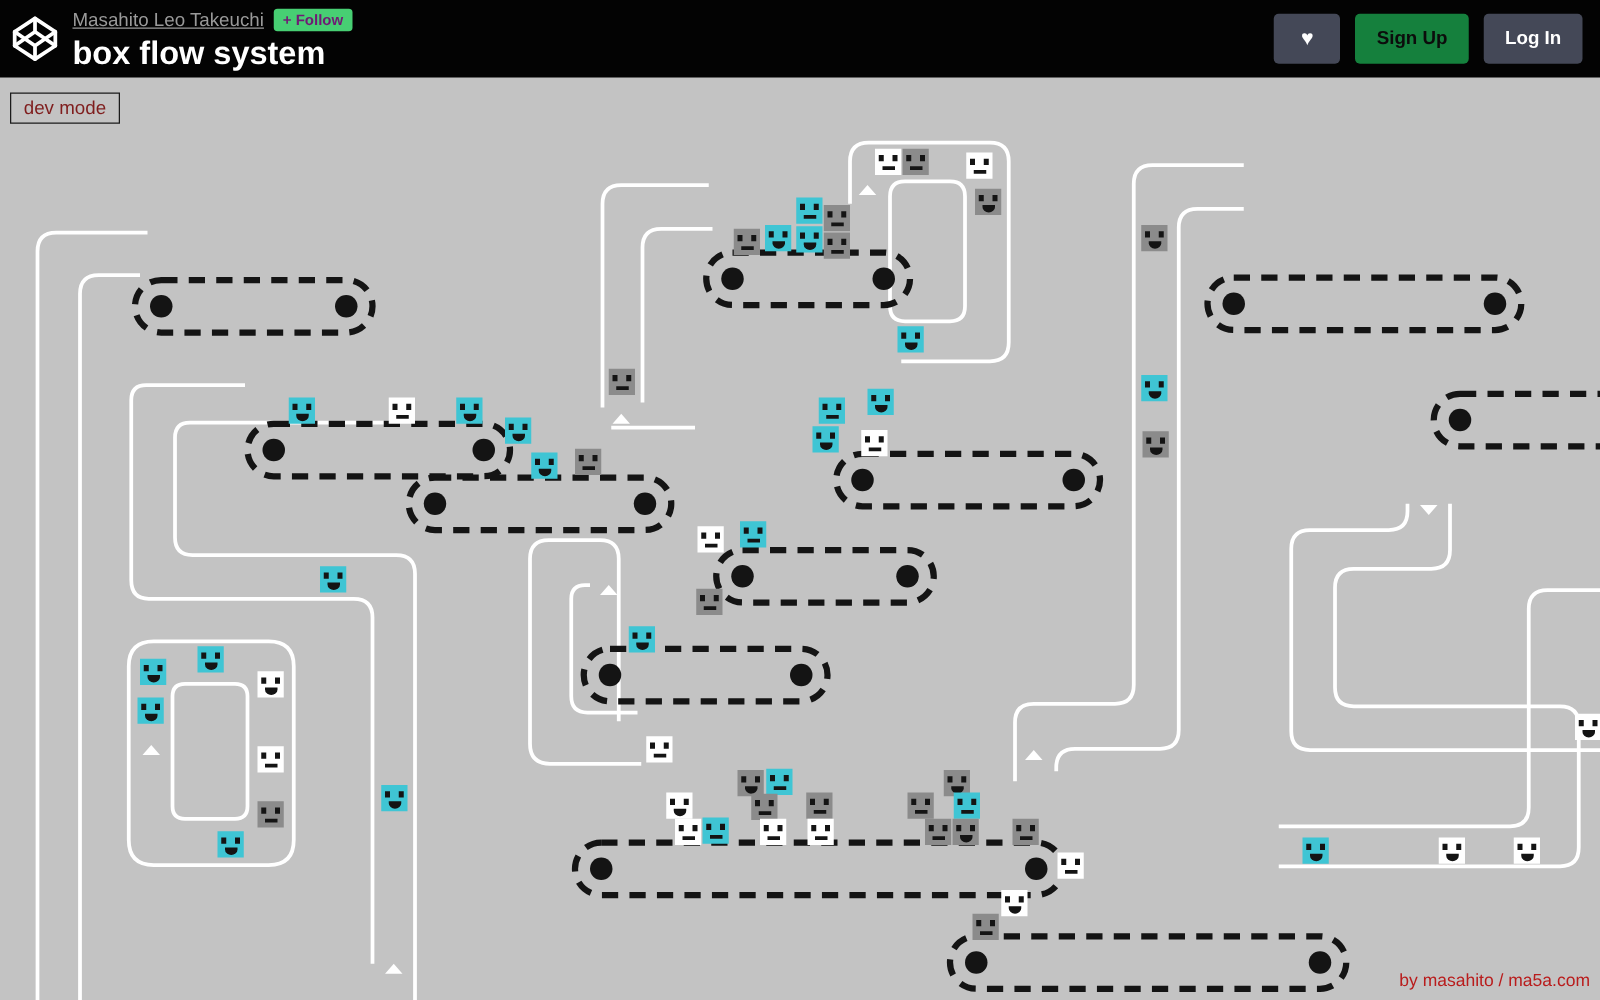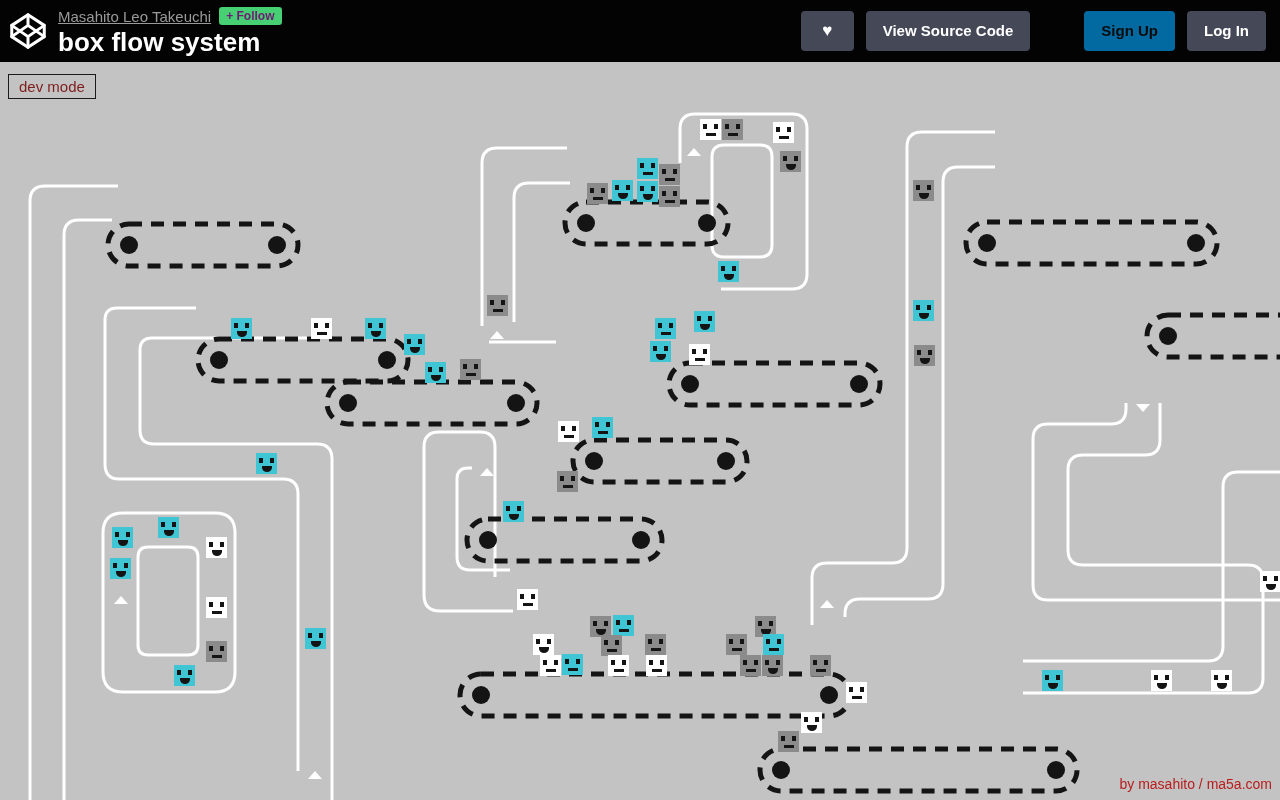--- a/index.html
+++ b/index.html
@@ -13,21 +13,21 @@
   .meta-row{display:flex;align-items:center;gap:8px;line-height:1;}
   .author{color:#9a9a9a;font-size:15px;}
   .follow{background:#47cf73;color:#701a75;font-size:12px;font-weight:700;
     padding:3px 7px;border-radius:3px;border:none;line-height:1;cursor:pointer;}
   .pen-title{color:#ffffff;font-size:26px;font-weight:700;margin:4px 0 0 0;line-height:1;}
   .actions{margin-left:auto;display:flex;gap:12px;align-items:center;}
   .hbtn{height:40px;border:none;border-radius:4px;background:#444857;color:#fff;
     font-family:"Liberation Sans",sans-serif;font-size:15px;font-weight:700;
     padding:0 17px;cursor:pointer;line-height:40px;}
   .hbtn.heart{width:53px;padding:0;font-size:17px;}
-  .hbtn.signup{background:#0369a1;color:#0c0c0c;margin-left:42px;}
+  .hbtn.signup{background:#15803d;color:#0c0c0c;}
   
   #art{position:absolute;left:0;top:0;z-index:1;}
   #art .flow{fill:none;stroke:#ffffff;stroke-width:3;}
   #art .belt{fill:none;stroke:#141414;stroke-width:5;stroke-dasharray:13 9;}
   #art .wheel{fill:#141414;}
   #art .tri{fill:#ffffff;}
   #art .ink{fill:#141414;}
   .devmode{position:absolute;left:8px;top:74px;z-index:5;background:transparent;
     border:1.5px solid #1b1b1b;color:#7f1d1d;font-family:"Liberation Sans",sans-serif;
     font-size:15px;padding:3px 10px;cursor:pointer;}
@@ -494,20 +494,19 @@
   </a>
   <div class="meta">
     <div class="meta-row">
       <a class="author" href="#">Masahito Leo Takeuchi</a>
       <button class="follow">+ Follow</button>
     </div>
     <h1 class="pen-title">box flow system</h1>
   </div>
   <div class="actions">
     <button class="hbtn heart"><span>♥</span></button>
-    <button class="hbtn">View Source Code</button>
     <button class="hbtn signup">Sign Up</button>
     <button class="hbtn">Log In</button>
   </div>
 </header>
 
 <button class="devmode">dev mode</button>
 <div class="credit">by masahito / ma5a.com</div>
 
 </body></html>

